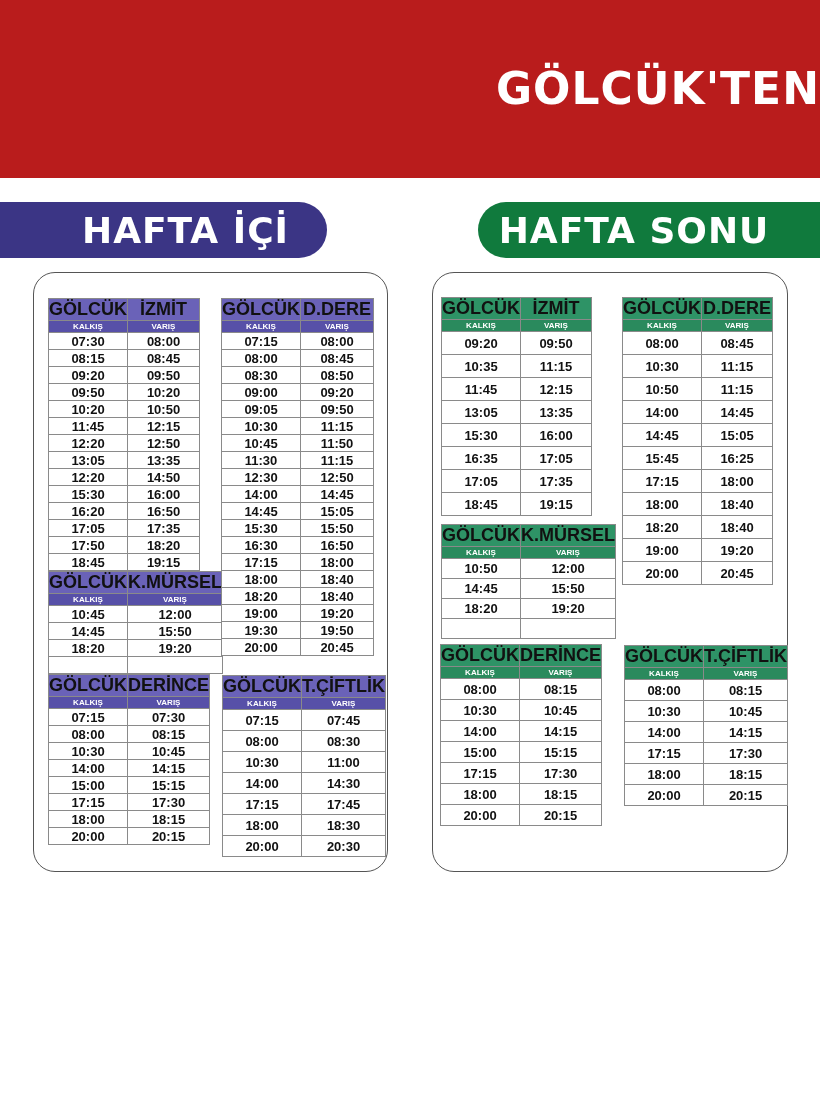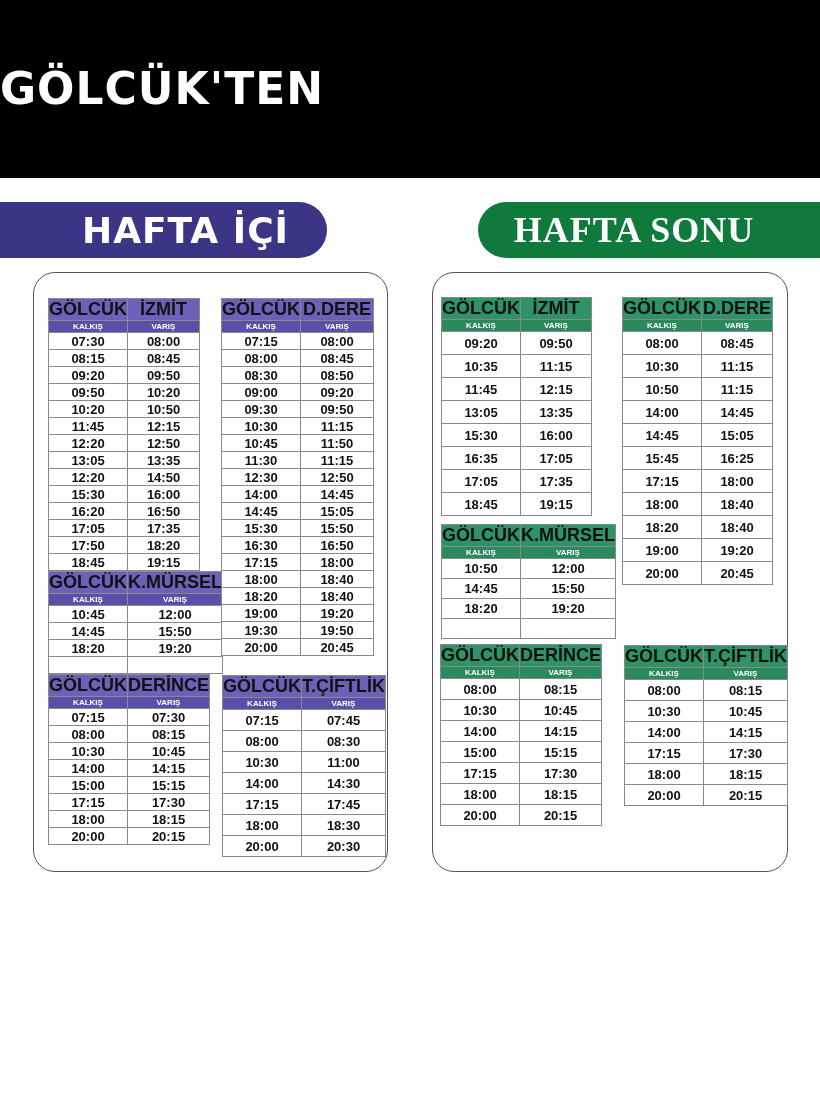--- a/index.html
+++ b/index.html
@@ -3,36 +3,36 @@
 <meta charset="utf-8">
 <style>
   html, body { margin: 0; padding: 0; }
   body {
     width: 820px; height: 1094px; position: relative; overflow: hidden;
     background: #ffffff;
     font-family: "DejaVu Sans", "Liberation Sans", sans-serif;
   }
   .banner {
     position: absolute; left: 0; top: 0; width: 820px; height: 178px;
-    background: #000000;
-    display: flex; flex-direction: column; align-items: flex-start; justify-content: center;
+    background: #b91c1c;
+    display: flex; flex-direction: column; align-items: flex-end; justify-content: center;
   }
   .banner .line {
     color: #ffffff; font-weight: bold; font-size: 44px; letter-spacing: 1px;
     line-height: 56px; text-align: center;
     font-family: "DejaVu Sans", sans-serif;
   }
   .pill {
     position: absolute; height: 56px; top: 202px;
     display: flex; align-items: center; justify-content: center;
     color: #fff; font-weight: bold; font-size: 36px; letter-spacing: 1px;
   }
   .pill.left { left: 0; width: 327px; background: #3b3585; border-radius: 0 28px 28px 0; }
   .pill.left span { margin-left: 44px; }
-  .pill.right { left: 478px; width: 342px; background: #107a3d; border-radius: 28px 0 0 28px; font-family: Liberation Serif, serif; }
+  .pill.right { left: 478px; width: 342px; background: #107a3d; border-radius: 28px 0 0 28px; }
   .pill.right span { margin-left: -30px; }
 
   .panel {
     position: absolute; top: 272px; height: 600px;
     border: 1.5px solid #555; border-radius: 22px; box-sizing: border-box;
   }
   .panel.left { left: 33px; width: 355px; }
   .panel.right { left: 432px; width: 356px; }
 
   table.tt {
@@ -239,21 +239,21 @@
       </tr>
       <tr>
         <td style="height:16px">08:30</td>
         <td>08:50</td>
       </tr>
       <tr>
         <td style="height:16px">09:00</td>
         <td>09:20</td>
       </tr>
       <tr>
-        <td style="height:16px">09:30</td>
+        <td style="height:16px">09:05</td>
         <td>09:50</td>
       </tr>
       <tr>
         <td style="height:16px">10:30</td>
         <td>11:15</td>
       </tr>
       <tr>
         <td style="height:16px">10:45</td>
         <td>11:50</td>
       </tr>

